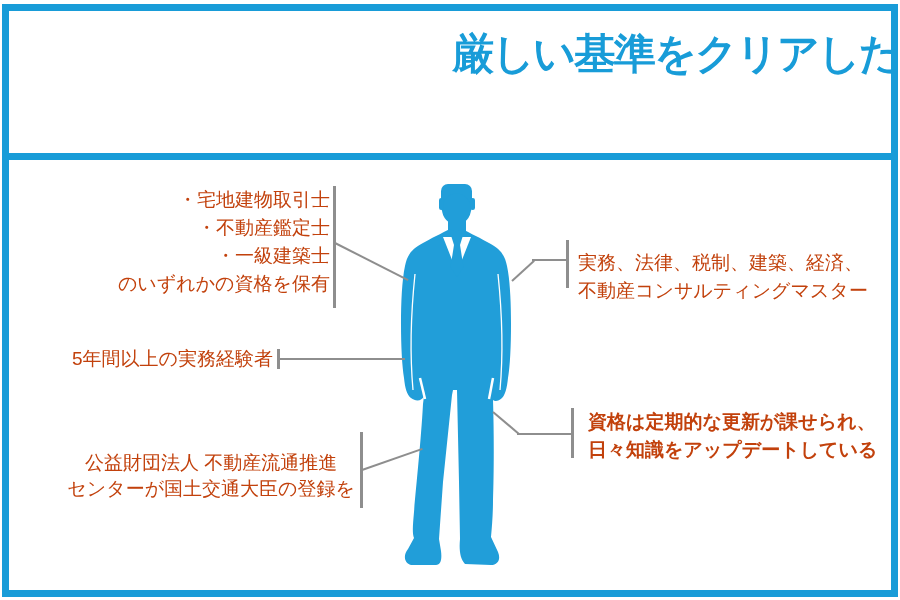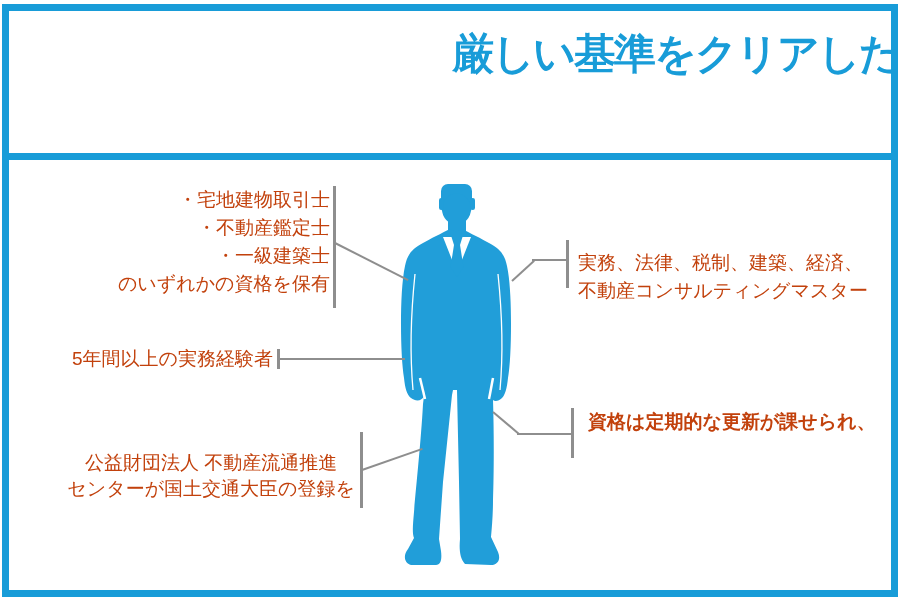--- a/index.html
+++ b/index.html
@@ -152,18 +152,19 @@
   <div class="callout-text align-left lh28" style="top:249px;left:578px;">
     <div>実務、法律、税制、建築、経済、</div>
     <div>不動産コンサルティングマスター</div>
   </div>
   <div class="bar" style="left:566px;top:240px;height:48px;"></div>
   <div class="hline" style="left:532px;top:259px;width:36px;"></div>
   <div class="diag" style="left:512px;top:280px;width:30px;transform:rotate(-42.3deg);"></div>
 
   <div class="callout-text align-left lh28" style="top:408px;left:588px;font-weight:bold;">
     <div>資格は定期的な更新が課せられ、</div>
+    <div>日々知識をアップデートしている</div>
   </div>
   <div class="bar" style="left:571px;top:408px;height:50px;"></div>
   <div class="hline" style="left:517px;top:433px;width:56px;"></div>
   <div class="diag" style="left:493px;top:411px;width:34px;transform:rotate(40.2deg);"></div>
 
 </div>
 
 </body></html>

